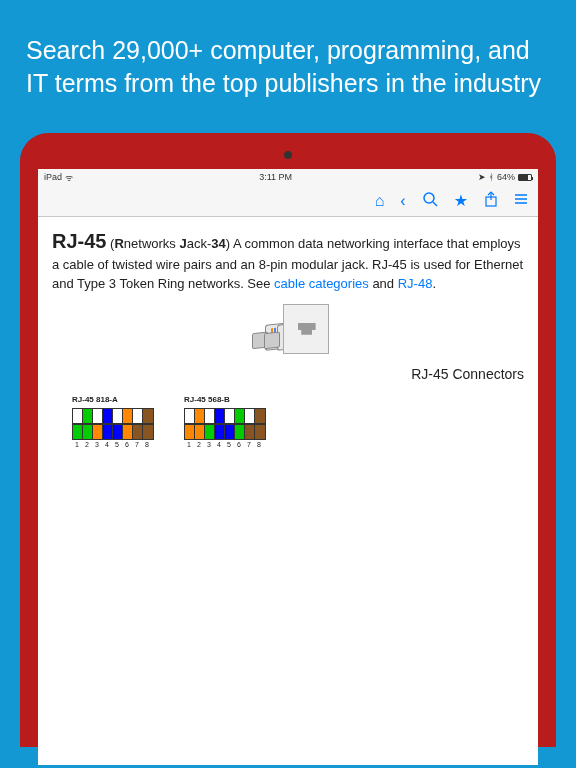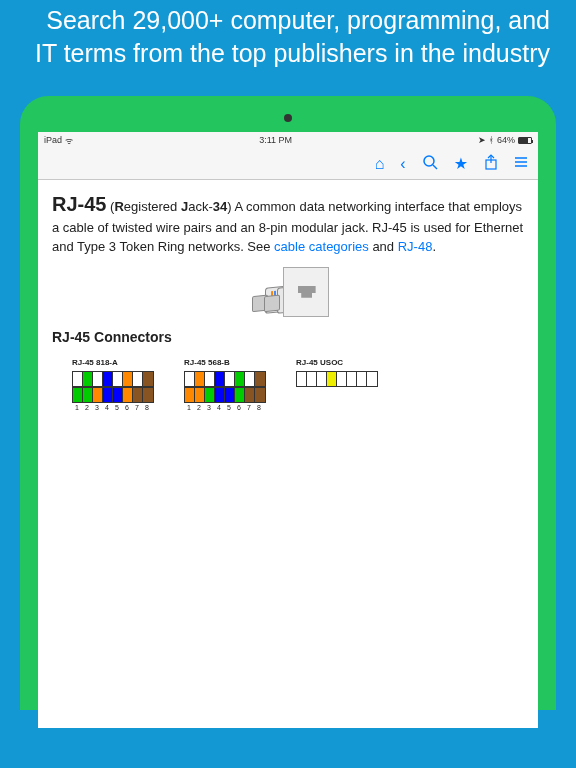--- a/index.html
+++ b/index.html
@@ -1,18 +1,18 @@
 <!DOCTYPE html>
 <html><head>
 <meta charset="utf-8">
 <style>
 *{margin:0;padding:0;box-sizing:border-box}
 body{font-family:-apple-system,Helvetica,Arial,sans-serif;background:#1398d4;width:576px;height:768px;overflow:hidden}
-.promo{color:#fff;text-align:right;font-size:25px;font-weight:300;padding:4px 26px 22px;line-height:1.3}
-.frame{background:#22c55e;border-radius:28px 28px 0 0;padding:18px 18px 0;margin:5px 20px;height:614px}
+.promo{color:#fff;text-align:left;font-size:25px;font-weight:300;padding:34px 26px 22px;line-height:1.3}
+.frame{background:#b91c1c;border-radius:28px 28px 0 0;padding:18px 18px 0;margin:12px 20px;height:614px}
 .cam{width:8px;height:8px;background:#333;border-radius:50%;margin:0 auto 10px}
 .scr{background:#fff;height:100%;overflow:hidden}
 .sb{height:16px;background:#f6f6f7;display:flex;justify-content:space-between;align-items:center;font-size:9px;color:#333;padding:0 6px}
 .sb-l,.sb-r{display:flex;gap:3px;align-items:center}
 .bat{width:14px;height:7px;border:.7px solid #333;border-radius:1px;position:relative}.bat::after{content:"";position:absolute;right:-2px;top:2px;width:1px;height:3px;background:#333}.bat i{display:block;width:75%;height:100%;background:#333}
 .tb{height:32px;background:#f6f6f7;border-bottom:1px solid #c8c8c8;display:flex;justify-content:flex-end;gap:16px;align-items:center;padding-right:10px}
 .tb span{color:#007aff;font-size:16px;cursor:pointer}
 .tb .star{color:#007aff}
 .ct{padding:10px 14px;font-size:13px;line-height:1.45;color:#222}
 .term{font-size:20px;font-weight:bold}
@@ -20,21 +20,21 @@
 .diag{text-align:center;margin:10px 0}
 .plug{display:inline-block;margin:4px}
 .conn{width:60px;height:48px;position:relative}
 .cb{width:36px;height:26px;background:#e8e8e8;border:1px solid #888;border-radius:3px;position:absolute;top:10px;left:14px;transform:skewY(-6deg)}
 .cb::before{content:"";position:absolute;left:-14px;top:6px;width:14px;height:14px;background:#ccc;border:1px solid #888;border-radius:2px}
 .pins{position:absolute;top:14px;left:20px;display:flex;gap:1px;transform:skewY(-6deg)}
 .pins i{width:2px;height:8px;display:block}
 .p1{background:#f80}.p2{background:#48f}.p3{background:#0c0}.p4{background:#c4a}.p5{background:#fc0}.p6{background:#c00}.p7{background:#0cc}.p8{background:#888}
 .jack{width:46px;height:50px;border:1px solid #aaa;background:#f0f0f0;display:inline-block;vertical-align:top;position:relative;margin-left:12px}
 .jack::after{content:"";position:absolute;left:14px;top:18px;width:18px;height:12px;background:#999;clip-path:polygon(0 0,100% 0,100% 60%,80% 60%,80% 100%,20% 100%,20% 60%,0 60%)}
-.cap{text-align:left;font-weight:bold;font-size:14px;margin:6px 0 4px}
+.cap{text-align:right;font-weight:normal;font-size:14px;margin:6px 0 4px}
 .pin-row{display:flex;gap:30px;margin-top:10px;justify-content:flex-start;padding-left:20px;flex-wrap:wrap}
 .po{font-size:8px}
 .po-t{font-weight:bold;margin-bottom:2px}
 .strip{display:flex;border:1px solid #333}.strip i{width:10px;height:14px;display:block;border-right:1px solid #333}.strip i:last-child{border:0}
 .nums{display:flex}.nums i{width:10px;font-size:7px;text-align:center;font-style:normal;display:block}
 </style>
 </head>
 <body>
 
 <div class="promo">Search 29,000+ computer, programming, and IT terms from the top publishers in the industry</div>
@@ -80,21 +80,21 @@
 <svg width="14" height="14" viewBox="0 0 14 14">
             <line x1="1" y1="3" x2="13" y2="3" stroke="#007aff" stroke-width="1.5"></line>
             <line x1="1" y1="7" x2="13" y2="7" stroke="#007aff" stroke-width="1.5"></line>
             <line x1="1" y1="11" x2="13" y2="11" stroke="#007aff" stroke-width="1.5"></line>
           </svg>
 </span>
 </div>
 
 <div class="ct">
 <p>
-<span class="term">RJ-45</span><span> (</span><b>R</b><span>egistered </span><b>J</b><span>ack-</span><b>34</b><span>) A common data networking interface that employs a cable of twisted wire pairs and an 8-pin modular jack. RJ-45 is used for Ethernet and Type 3 Token Ring networks. See </span><a class="lk">cable categories</a><span> and </span><a class="lk">RJ-48</a><span>.</span>
+<span class="term">RJ-45</span><span> (</span><b>R</b><span>networks </span><b>J</b><span>ack-</span><b>34</b><span>) A common data networking interface that employs a cable of twisted wire pairs and an 8-pin modular jack. RJ-45 is used for Ethernet and Type 3 Token Ring networks. See </span><a class="lk">cable categories</a><span> and </span><a class="lk">RJ-48</a><span>.</span>
 </p>
 
 <div class="diag">
 <span class="plug"><span class="conn"><span class="cb"></span><span class="pins">
                 <i class="p1"></i>
                 <i class="p2"></i>
                 <i class="p3"></i>
                 <i class="p4"></i>
                 <i class="p5"></i>
                 <i class="p6"></i>
@@ -176,30 +176,17 @@
               <i>1</i>
               <i>2</i>
               <i>3</i>
               <i>4</i>
               <i>5</i>
               <i>6</i>
               <i>7</i>
               <i>8</i>
             </div>
 </div>
-<div class="po">
-<div class="po-t">RJ-45 USOC</div>
-<div class="strip">
-              <i style="background:#fff"></i>
-              <i style="background:#fff"></i>
-              <i style="background:#fff"></i>
-              <i style="background:#ee0"></i>
-              <i style="background:#fff"></i>
-              <i style="background:#fff"></i>
-              <i style="background:#fff"></i>
-              <i style="background:#fff"></i>
-            </div>
-</div>
 </div>
 
 </div>
 </div>
 </div>
 
 </body></html>

